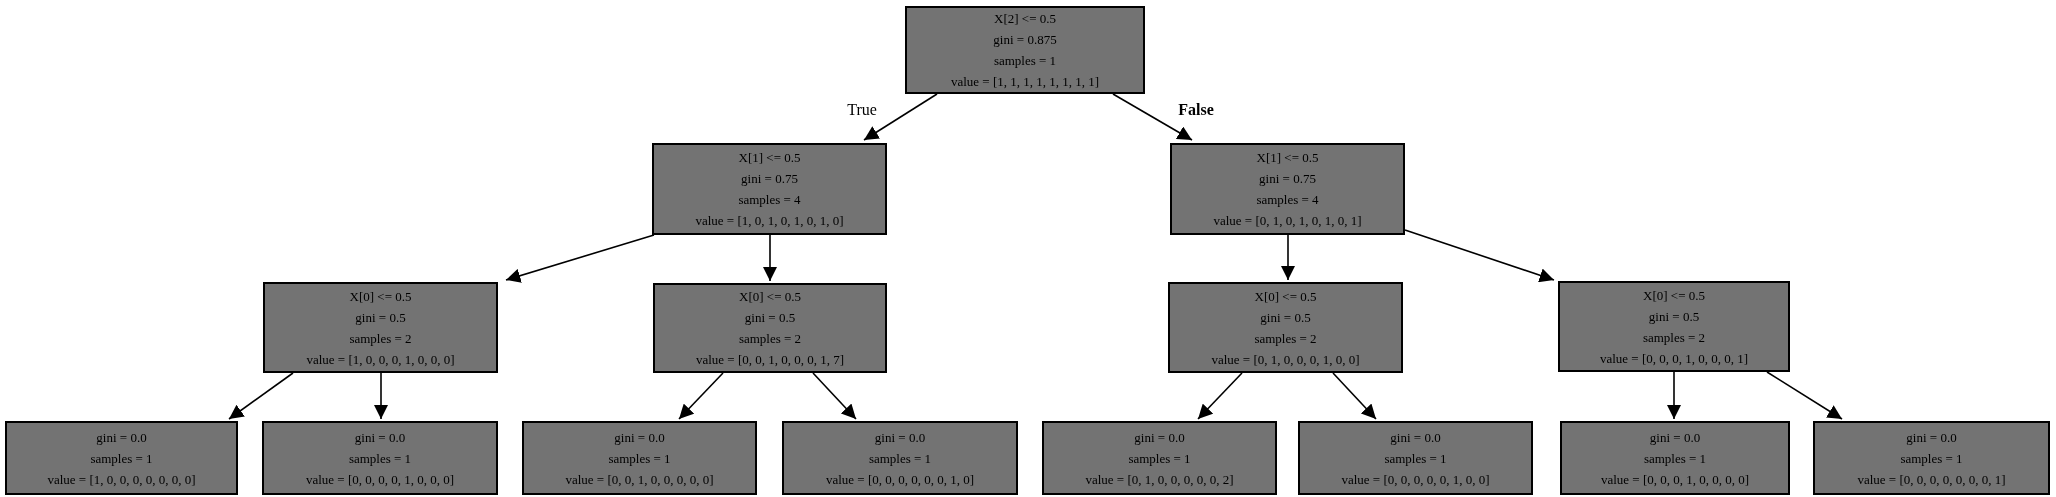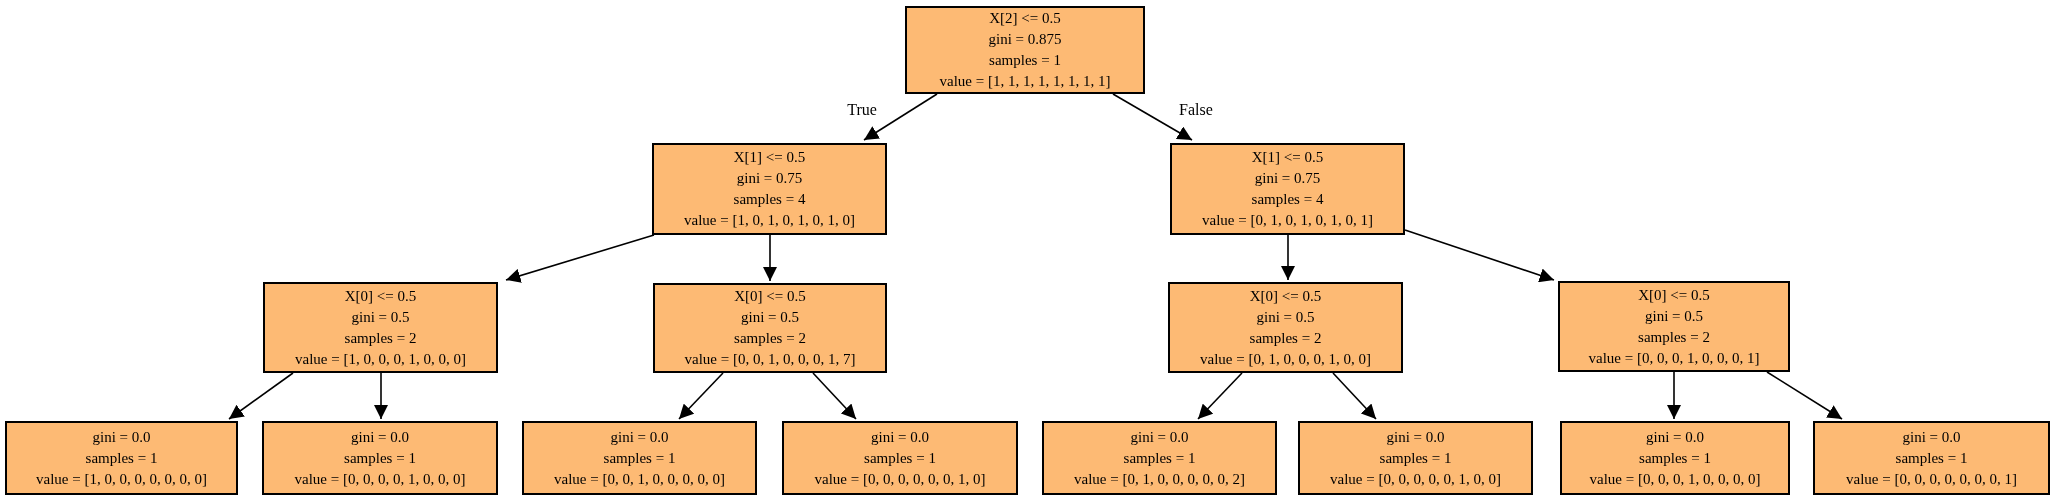--- a/index.html
+++ b/index.html
@@ -15,27 +15,27 @@
   }
   .edges {
     position: absolute;
     left: 0; top: 0;
     width: 2056px; height: 497px;
   }
   .edges line { stroke: #000000; stroke-width: 1.6; }
   .node {
     position: absolute;
     border: 2px solid #000000;
-    background: #fdba74;
+    background: #737373;
     display: flex;
     flex-direction: column;
     justify-content: center;
     align-items: center;
     text-align: center;
-    font-size: 15px;
+    font-size: 13px;
     line-height: 21px;
     white-space: nowrap;
   }
   .edge-label {
     position: absolute;
     font-size: 16px;
     line-height: 20px;
     transform: translateX(-50%);
     white-space: nowrap;
   }
@@ -61,21 +61,21 @@
     <line x1="381" y1="373" x2="381" y2="419" marker-end="url(#arrow)"></line>
     <line x1="723" y1="373" x2="679" y2="419" marker-end="url(#arrow)"></line>
     <line x1="813" y1="373" x2="856" y2="419" marker-end="url(#arrow)"></line>
     <line x1="1242" y1="373" x2="1198" y2="419" marker-end="url(#arrow)"></line>
     <line x1="1333" y1="373" x2="1376" y2="419" marker-end="url(#arrow)"></line>
     <line x1="1674" y1="372" x2="1674" y2="419" marker-end="url(#arrow)"></line>
     <line x1="1767" y1="372" x2="1842" y2="419" marker-end="url(#arrow)"></line>
   </svg>
 
   <div class="edge-label" style="left:862px; top:100px;">True</div>
-  <div class="edge-label" style="left:1196px; top:100px;">False</div>
+  <div class="edge-label" style="left:1196px; top:100px;font-weight:bold;">False</div>
 
   <div class="node" style="left:905px; top:6px; width:240px; height:88px;">
     <div>X[2] &lt;= 0.5</div>
     <div>gini = 0.875</div>
     <div>samples = 1</div>
     <div>value = [1, 1, 1, 1, 1, 1, 1, 1]</div>
   </div>
 
   <div class="node" style="left:652px; top:143px; width:235px; height:92px;">
     <div>X[1] &lt;= 0.5</div>

